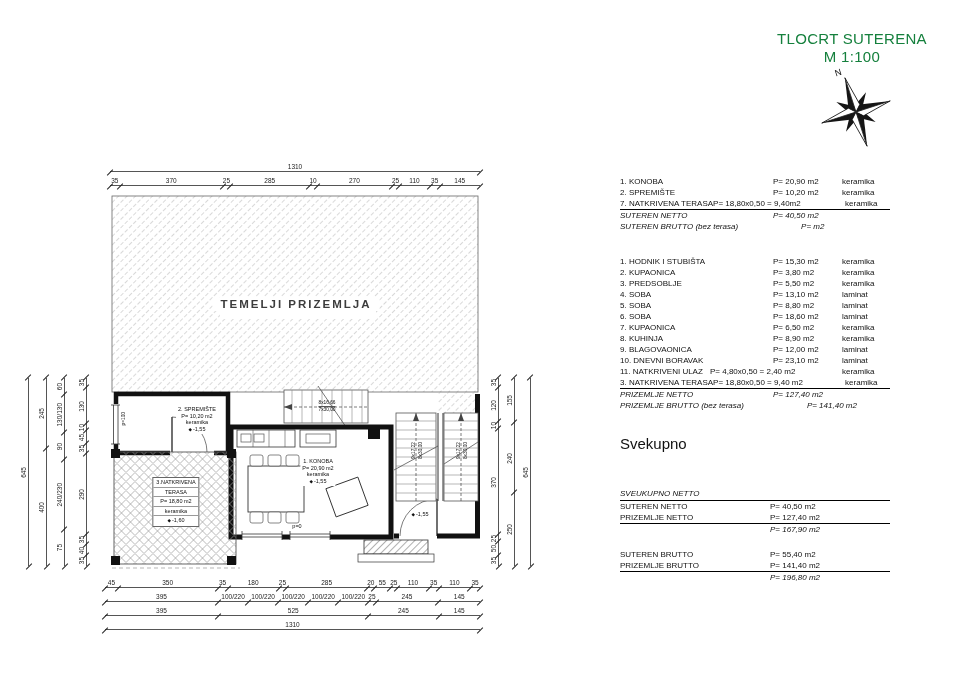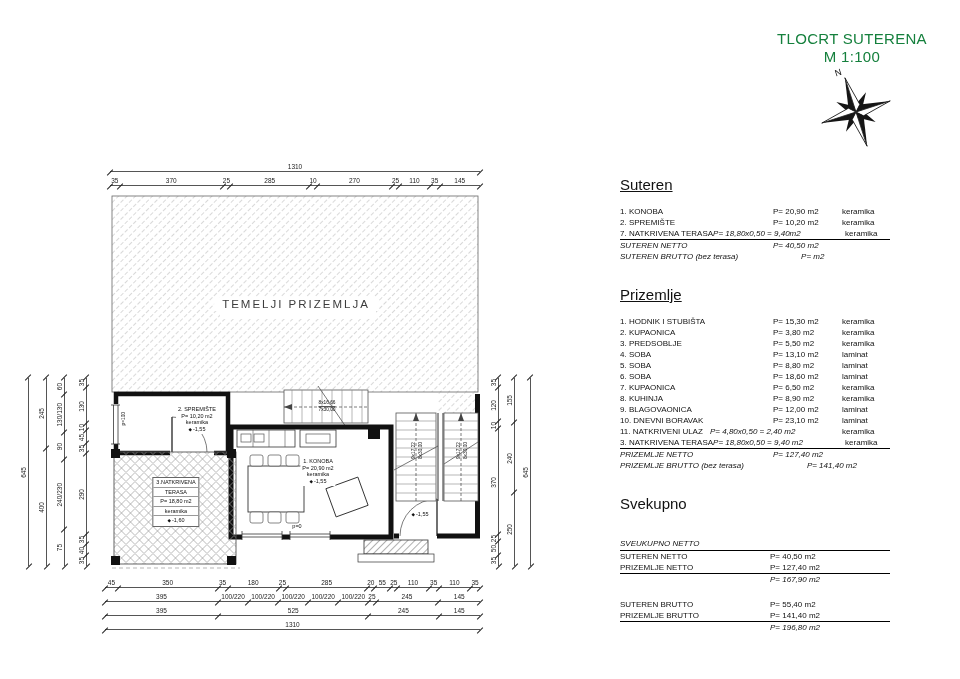--- a/index.html
+++ b/index.html
@@ -11,21 +11,21 @@
   .title-block{position:absolute;right:18px;top:30px;width:180px;text-align:center;
                font-size:15px;line-height:18px;letter-spacing:.3px;color:#15803d;}
 
   
   .panel{position:absolute;left:620px;top:176px;width:270px;font-size:8px;color:#111;}
   .sect-heading{font-size:15px;text-decoration:underline;margin:0 0 13px 0;font-weight:normal;}
   .sect-heading.nounder{text-decoration:none;}
   .trow{display:flex;line-height:11px;white-space:nowrap;}
   .trow .lbl{flex:1 1 auto;overflow:visible;}
   .trow .val{width:132px;flex:0 0 132px;box-sizing:border-box;padding-left:63px;}
-  .trow.formula .val{padding-left:0;font-style:italic;}
+  .trow.formula .val{padding-left:0;}
   .trow .mat{width:48px;flex:0 0 48px;}
   .trow.rule{border-bottom:1.6px solid #000;}
   .it{font-style:italic;}
   .sect{margin-bottom:24px;}
   .svtbl{width:270px;margin-bottom:14px;}
   .svtbl .shead{font-style:italic;border-bottom:1px solid #000;line-height:12px;}
   .svtbl .trow .val{width:120px;flex:0 0 120px;padding-left:0;}
   .svtbl .trow.rule{border-bottom:1px solid #000;}
 
   
@@ -47,21 +47,21 @@
   .vchain::after{content:"";position:absolute;right:-4px;bottom:-1px;width:8px;height:1px;
       background:#222;transform:rotate(-45deg);}
 
   
   .rlabel{position:absolute;transform:translate(-50%,0);text-align:center;font-size:5.5px;
       line-height:6.5px;color:#111;background:#fff;padding:1px 2px;z-index:5;}
   .rlabel .dia::before{content:"\25C6";font-size:4.5px;margin-right:1px;}
   .terr-label{border:.5px solid #666;padding:0;}
   .terr-label > div{border-top:.5px solid #999;padding:1px 3px;}
   .terr-label > div:first-child{border-top:none;}
-  .found-label{font-size:11.5px;letter-spacing:2px;color:#3c3c3c;padding:3px 8px;}
+  .found-label{font-size:11.5px;letter-spacing:2px;color:#3c3c3c;padding:3px 8px;font-weight:bold;}
   .stair-note{font-size:4.8px;line-height:5.6px;background:transparent;}
   .stair-note .top-line{border-bottom:.5px solid #555;display:inline-block;}
   .vnote{position:absolute;font-size:4.8px;line-height:5.6px;color:#222;z-index:5;
       display:flex;gap:1px;}
   .vnote div{writing-mode:vertical-rl;transform:rotate(180deg);}
 </style>
 </head>
 <body>
 
 <svg class="abs" style="left:0;top:0" width="960" height="679" viewBox="0 0 960 679">
@@ -376,21 +376,20 @@
   <div class="seg" style="--f:245">245</div>
   <div class="seg" style="--f:145">145</div>
 </div>
 <div class="hchain" style="left:105px;top:618px;width:375px">
   <div class="seg" style="--f:1">1310</div>
 </div>
 
 <div class="panel">
 
   <div class="sect">
-    <h2 class="sect-heading">Suteren</h2>
     <div class="trow">
       <div class="lbl">1. KONOBA</div>
       <div class="val">P= 20,90 m2</div>
       <div class="mat">keramika</div>
     </div>
     <div class="trow">
       <div class="lbl">2. SPREMIŠTE</div>
       <div class="val">P= 10,20 m2</div>
       <div class="mat">keramika</div>
     </div>
@@ -405,21 +404,20 @@
       <div class="mat"></div>
     </div>
     <div class="trow it">
       <div class="lbl">SUTEREN  BRUTTO (bez terasa)</div>
       <div class="val">P=  m2</div>
       <div class="mat"></div>
     </div>
   </div>
 
   <div class="sect">
-    <h2 class="sect-heading">Prizemlje</h2>
     <div class="trow">
       <div class="lbl">1. HODNIK I STUBIŠTA</div>
       <div class="val">P= 15,30 m2</div>
       <div class="mat">keramika</div>
     </div>
     <div class="trow">
       <div class="lbl">2. KUPAONICA</div>
       <div class="val">P= 3,80 m2</div>
       <div class="mat">keramika</div>
     </div>
@@ -479,21 +477,21 @@
       <div class="mat"></div>
     </div>
     <div class="trow it">
       <div class="lbl">PRIZEMLJE  BRUTTO (bez terasa)</div>
       <div class="val">P= 141,40 m2</div>
       <div class="mat"></div>
     </div>
   </div>
 
   <div class="sect">
-    <h2 class="sect-heading nounder" style="margin-bottom:26px">Svekupno</h2>
+    <h2 class="sect-heading nounder" style="margin-bottom:36px">Svekupno</h2>
 
     <div class="svtbl">
       <div class="shead">SVEUKUPNO NETTO</div>
       <div class="trow">
         <div class="lbl">SUTEREN NETTO</div>
         <div class="val">P= 40,50 m2</div>
       </div>
       <div class="trow rule">
         <div class="lbl">PRIZEMLJE NETTO</div>
         <div class="val">P= 127,40 m2</div>

